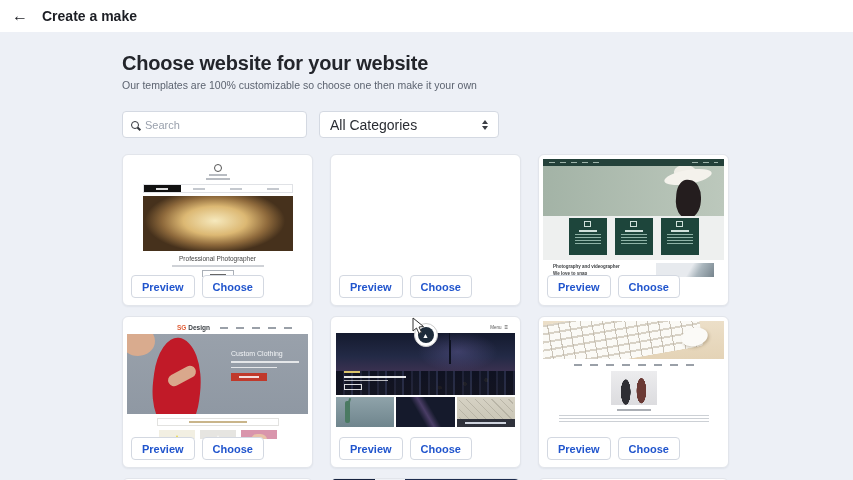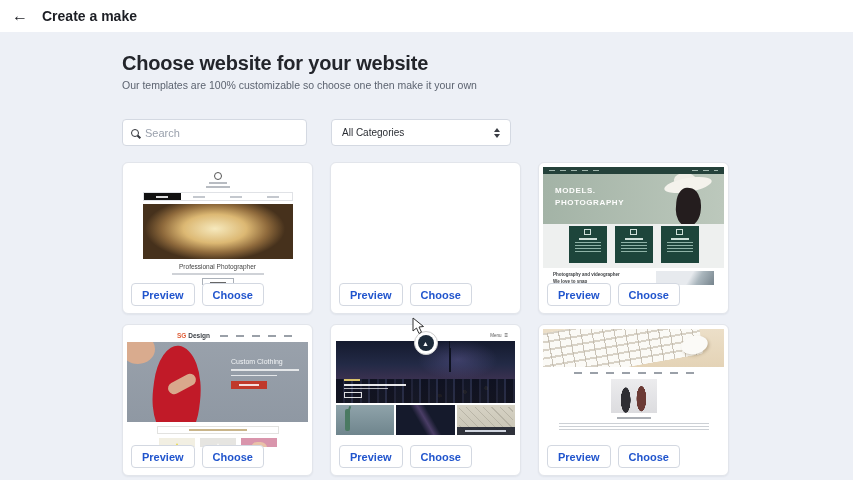--- a/index.html
+++ b/index.html
@@ -9,31 +9,31 @@
   
   .topbar { height:32px; background:#ffffff; display:flex; align-items:center; padding-left:12px; }
   .back-arrow { font-size:16px; color:#1c1e24; width:24px; cursor:pointer; }
   .topbar-title { font-weight:bold; font-size:14px; color:#1c1e24; margin-left:6px; }
 
   
   .content { padding-left:122px; }
   .page-heading { margin-top:20px; font-size:20px; font-weight:bold; color:#23252b; letter-spacing:-0.2px; }
   .page-subheading { margin-top:4px; font-size:10.5px; color:#5c6370; }
 
-  .controls { display:flex; gap:24px; margin-top:28px; }
+  .controls { display:flex; gap:12px; margin-top:20px; }
   .search-box { width:185px; height:27px; background:#fff; border:1px solid #d4d9e2; border-radius:4px;
                 display:flex; align-items:center; padding:0 8px; gap:6px; }
   .search-glyph { width:8px; height:8px; border:1.6px solid #33363c; border-radius:50%; position:relative; flex:0 0 auto; }
   .search-glyph::after { content:""; position:absolute; width:1.6px; height:4px; background:#33363c;
                 transform:rotate(-45deg); right:-2px; bottom:-3px; }
   .search-input { border:none; outline:none; font-size:11px; color:#33363c; width:100%; font-family:inherit; background:transparent; }
   .search-input::placeholder { color:#9aa1ad; }
   .dropdown { width:180px; height:27px; background:#fff; border:1px solid #d4d9e2; border-radius:4px;
               display:flex; align-items:center; justify-content:space-between; padding:0 10px; cursor:pointer; }
-  .dropdown-value { font-size:10px; color:#2a2d33; }
+  .dropdown-value { font-size:14px; color:#2a2d33; }
   .sorter { display:flex; flex-direction:column; gap:2px; }
   .tri-up   { width:0; height:0; border-left:3.5px solid transparent; border-right:3.5px solid transparent; border-bottom:4px solid #3a3d44; }
   .tri-down { width:0; height:0; border-left:3.5px solid transparent; border-right:3.5px solid transparent; border-top:4px solid #3a3d44; }
 
   
   .grid { margin-top:16px; display:grid; grid-template-columns:repeat(3,191px); gap:10px 17px; }
   .card { background:#fff; border:1px solid #e2e5eb; border-radius:6px; height:152px; position:relative;
           box-shadow:0 1px 2px rgba(20,30,60,.06); overflow:hidden; }
   .thumb { margin:4px; height:118px; position:relative; overflow:hidden; background:#fff; }
   .card-footer { position:absolute; left:0; bottom:0; display:flex; gap:7px; padding:0 0 7px 8px; }
@@ -269,24 +269,20 @@
       </div>
     </div>
 
     <div class="card">
       <div class="thumb">
         <div class="t3-nav">
           <div class="dashrow" style="left:6px; width:50px"></div>
           <div class="dashrow" style="right:6px; width:26px"></div>
         </div>
         <div class="t3-hero">
-          <div class="t3-headline">
-            <div>MODELS.</div>
-            <div>PHOTOGRAPHY</div>
-          </div>
           <div class="t3-hatcrown"></div>
           <div class="t3-hatbrim"></div>
           <div class="t3-hair"></div>
         </div>
         <div class="t3-mid">
           <div class="t3-box">
             <div class="t3-box-icon"></div>
             <div class="t3-box-line"></div>
             <div class="t3-box-par"></div>
           </div>

